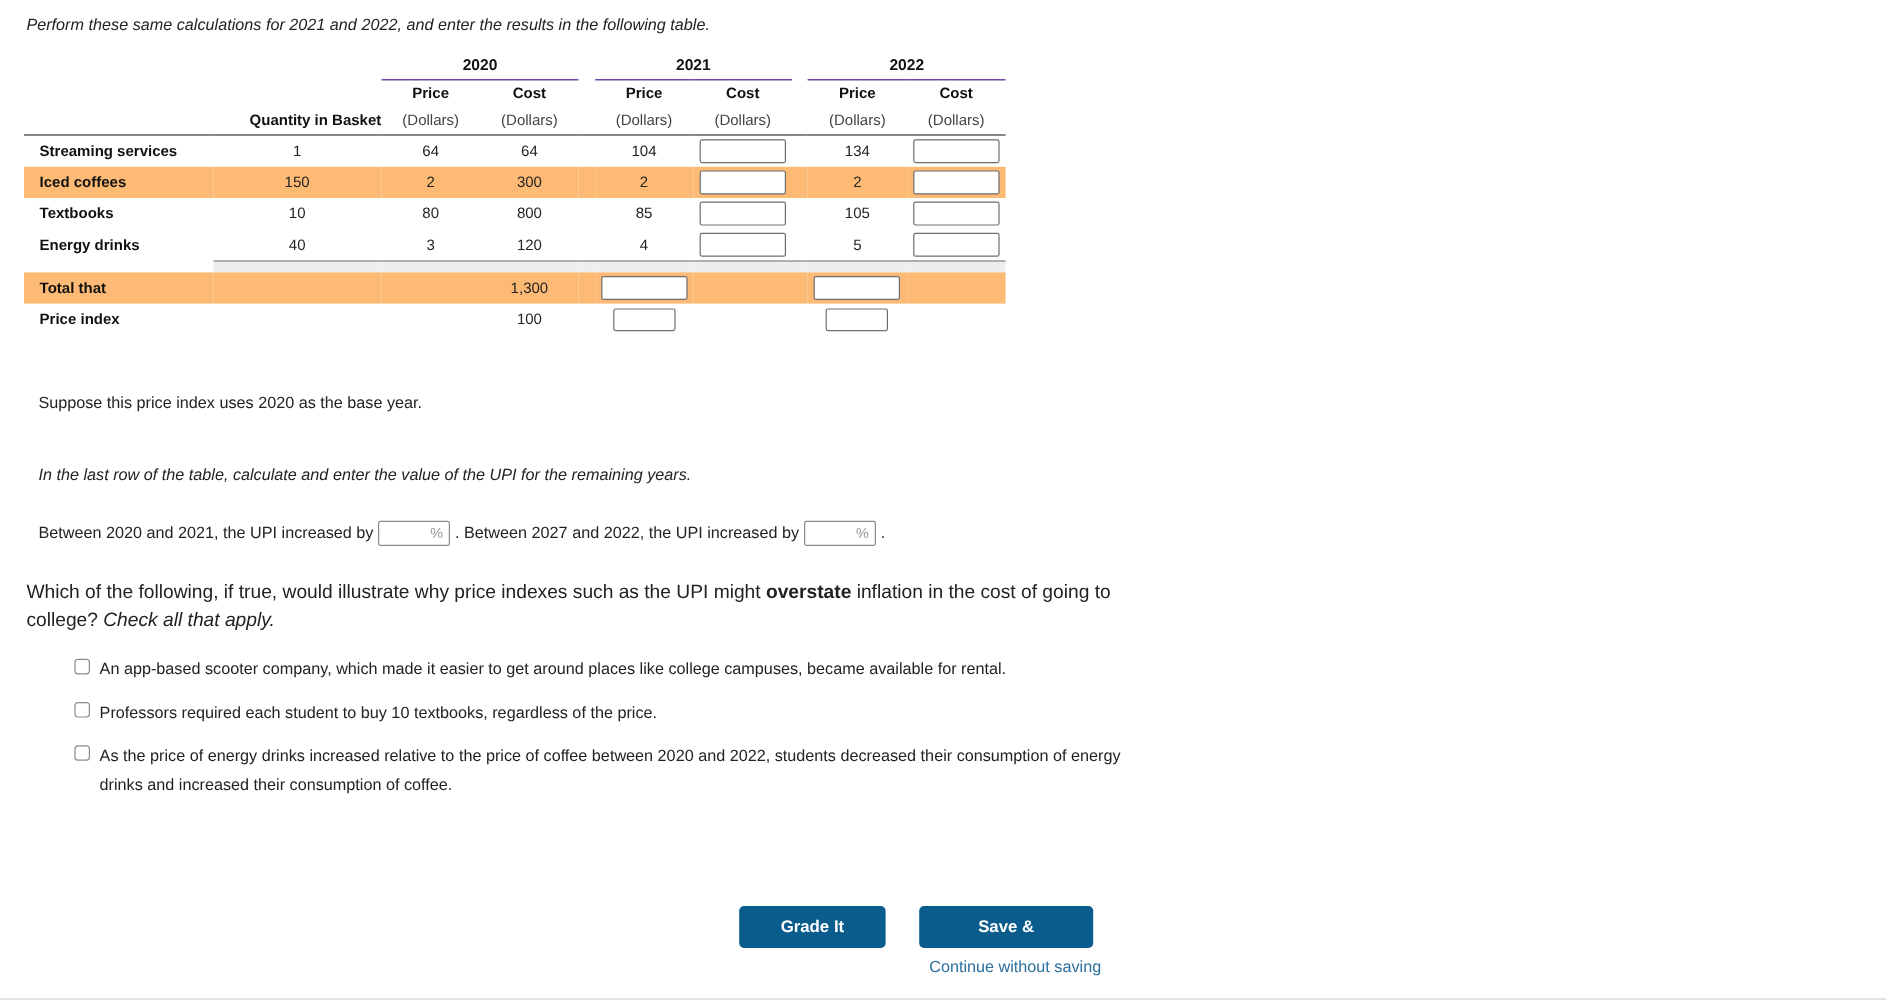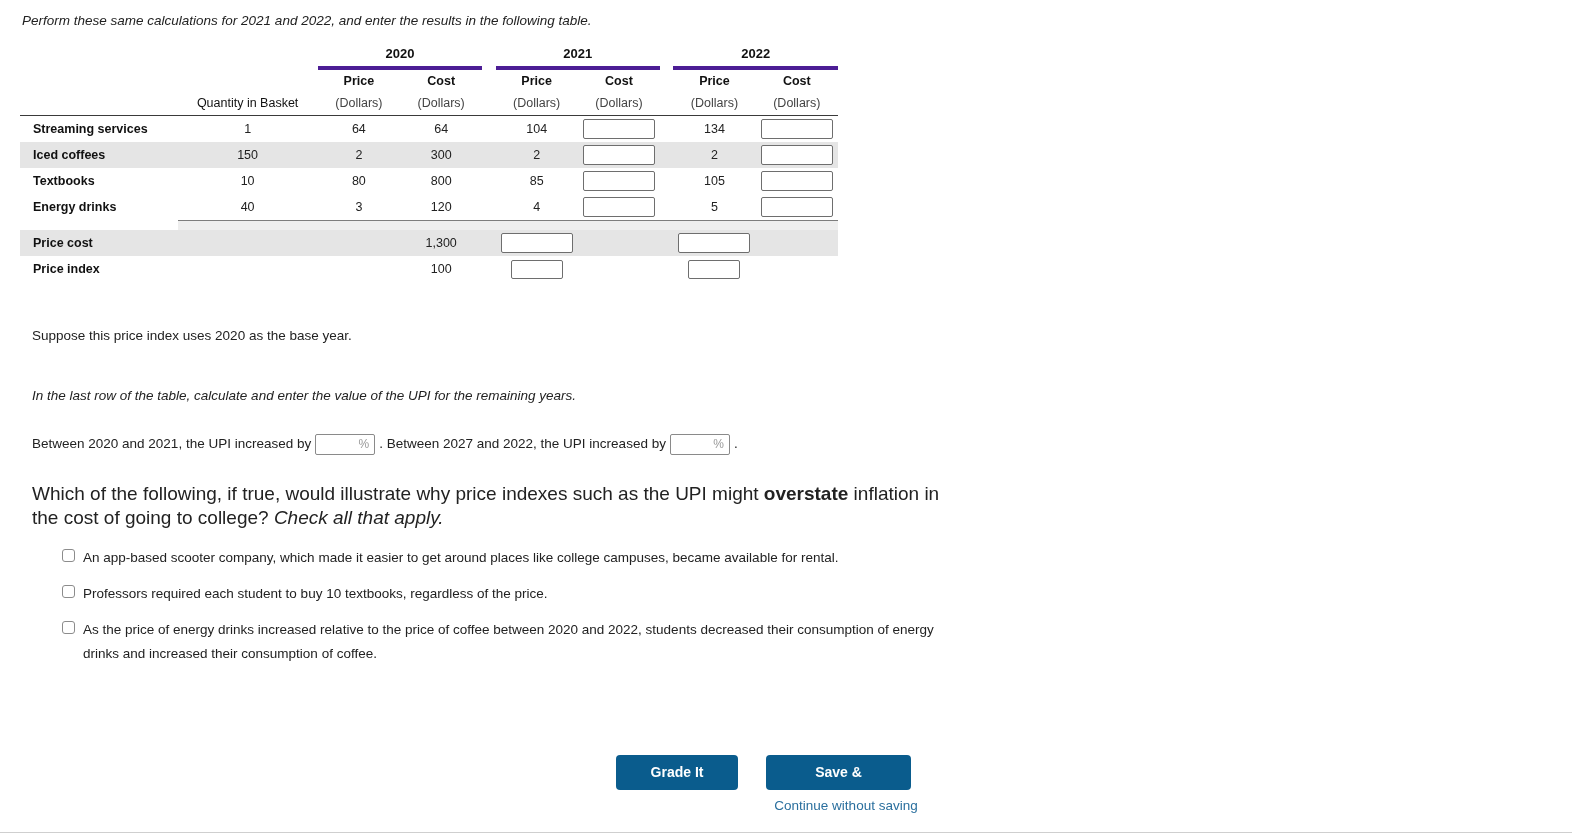--- a/index.html
+++ b/index.html
@@ -51,48 +51,48 @@
   .col-price  { width: 81px; }
   .col-cost   { width: 81px; }
   .col-gap    { width: 13px; }
 
   .yr-row td { height: 22px; }
   .yr-label {
     text-align: center;
     font-weight: bold;
     font-size: 13px;
     color: #111;
-    border-bottom: 4px solid #4c1d95;
+    border-bottom: 1px solid #4c1d95;
     padding-bottom: 2px !important;
   }
   .sub-row td { height: 21px; }
   .sub-top {
     text-align: center;
     font-weight: bold;
     font-size: 12.5px;
     color: #111;
   }
   .sub-row2 td {
     height: 24px;
     border-bottom: 1.6px solid #3a3a3a;
   }
   .sub-bot {
     text-align: center;
     font-size: 12.5px;
     color: #444;
   }
   .qty-head {
-    text-align: center;
-    font-weight: normal;
+    text-align: right;
+    font-weight: bold;
     font-size: 12.5px;
     color: #111;
   }
 
   .data-row td { height: 26px; }
-  .data-row.shade td { background: #e5e5e5; }
+  .data-row.shade td { background: #fdba74; }
   .row-label {
     font-weight: bold;
     font-size: 12.5px;
     color: #111;
     padding-left: 13px !important;
     white-space: nowrap;
   }
   .num {
     text-align: center;
     font-size: 12.5px;
@@ -141,24 +141,24 @@
     color: #9a9a9a;
     font-size: 12px;
     text-align: right;
     padding-right: 5px;
     vertical-align: middle;
     margin: 0 4px;
   }
 
   .question {
     position: absolute;
-    left: 32px;
+    left: 22px;
     top: 482px;
     width: 910px;
-    font-size: 19px;
+    font-size: 16px;
     line-height: 24px;
     color: #222;
   }
   .question b { font-weight: bold; }
   .question i { font-style: italic; }
 
   .options {
     position: absolute;
     left: 62px;
     top: 546px;
@@ -333,21 +333,21 @@
         <td class="sep-line shadeB"></td>
         <td class="sep-line shadeB"></td>
         <td class="sep-line shadeB"></td>
         <td class="sep-line shadeB"></td>
         <td class="sep-line shadeB"></td>
         <td class="sep-line shadeB"></td>
         <td class="sep-line shadeB"></td>
       </tr>
 
       <tr class="data-row shade">
-        <td class="row-label">Price cost</td>
+        <td class="row-label">Total that</td>
         <td class="num"></td>
         <td class="num"></td>
         <td class="num">1,300</td>
         <td></td>
         <td class="num"><span class="inp"></span></td>
         <td class="num"></td>
         <td></td>
         <td class="num"><span class="inp"></span></td>
         <td class="num"></td>
       </tr>

